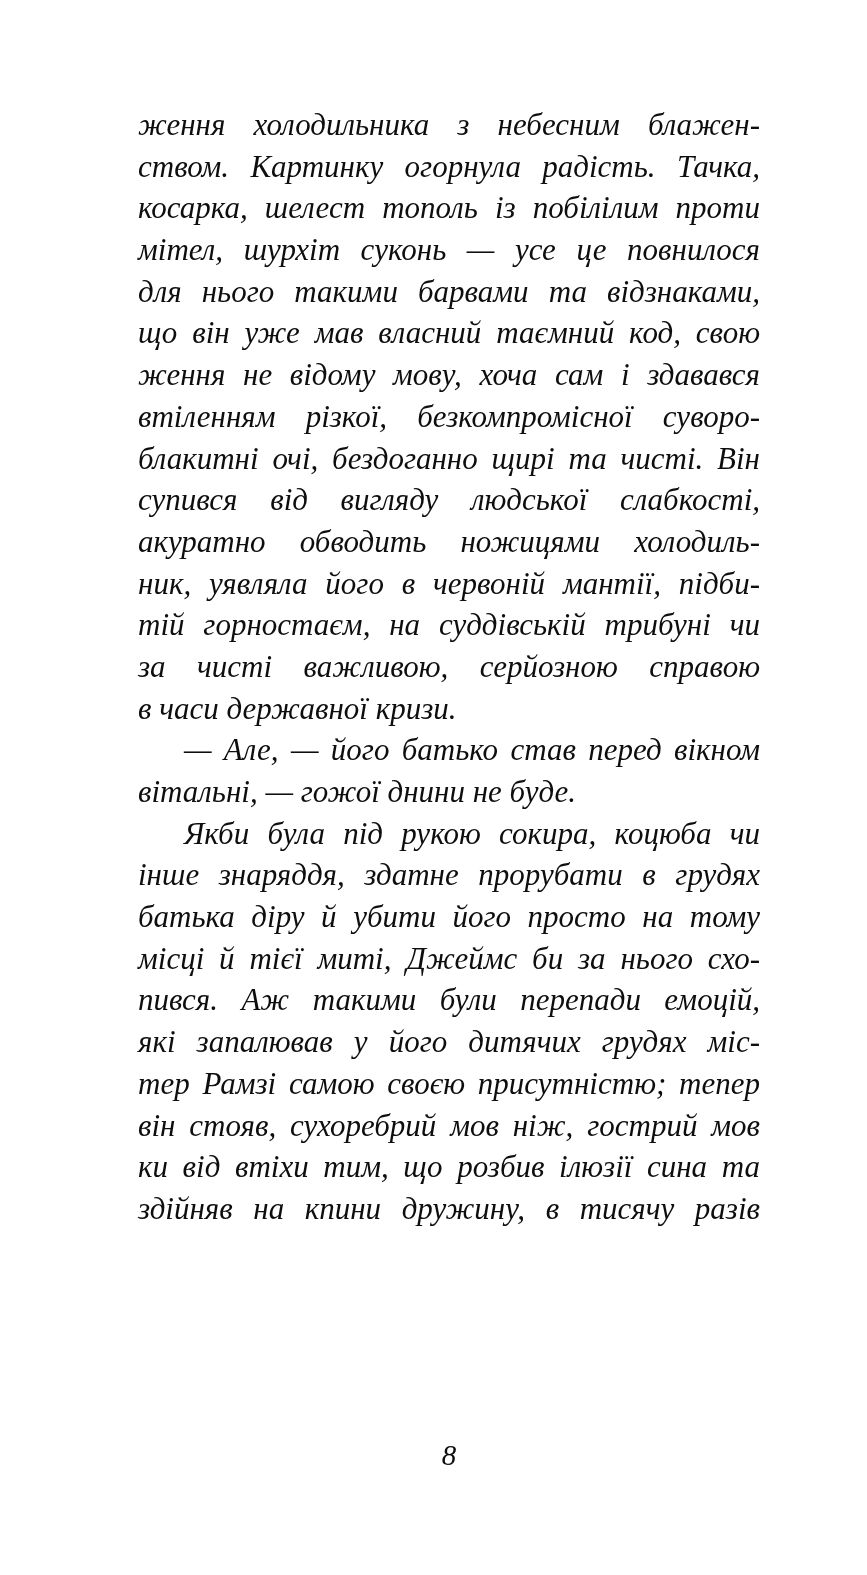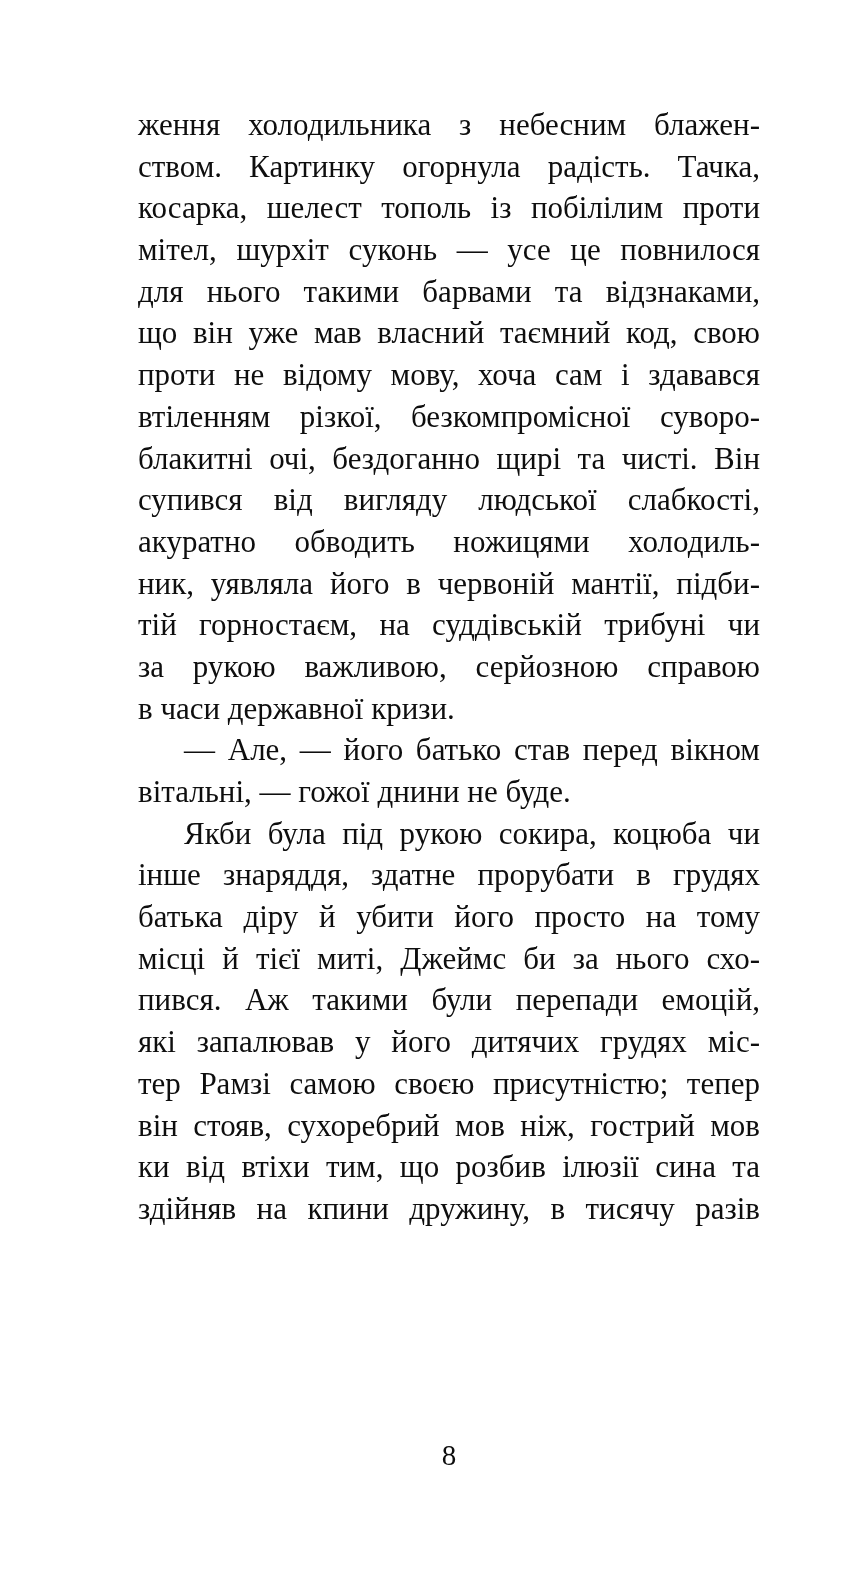--- a/index.html
+++ b/index.html
@@ -7,20 +7,21 @@
     padding: 0;
   }
   .book-page {
     position: relative;
     width: 867px;
     height: 1575px;
     background: #ffffff;
     color: #0e0e0e;
     font-family: "Liberation Serif", "DejaVu Serif", serif;
     overflow: hidden;
+    font-style: italic;
   }
   .textblock {
     position: absolute;
     left: 138px;
     top: 104px;
     width: 622px;
     font-size: 31px;
   }
   .line {
     height: 41.7px;
@@ -49,28 +50,28 @@
 <body>
 
 <div class="book-page">
   <div class="textblock">
     <div class="line">ження холодильника з небесним блажен-</div>
     <div class="line">ством. Картинку огорнула радість. Тачка,</div>
     <div class="line">косарка, шелест тополь із побілілим проти</div>
     <div class="line">мітел, шурхіт суконь — усе це повнилося</div>
     <div class="line">для нього такими барвами та відзнаками,</div>
     <div class="line">що він уже мав власний таємний код, свою</div>
-    <div class="line">проти не відому мову, хоча сам і здавався</div>
+    <div class="line">ження не відому мову, хоча сам і здавався</div>
     <div class="line">втіленням різкої, безкомпромісної суворо-</div>
     <div class="line">блакитні очі, бездоганно щирі та чисті. Він</div>
     <div class="line">супився від вигляду людської слабкості,</div>
     <div class="line">акуратно обводить ножицями холодиль-</div>
     <div class="line">ник, уявляла його в червоній мантії, підби-</div>
     <div class="line">тій горностаєм, на суддівській трибуні чи</div>
-    <div class="line">за рукою важливою, серйозною справою</div>
+    <div class="line">за чисті важливою, серйозною справою</div>
     <div class="line end">в часи державної кризи.</div>
     <div class="line indent">— Але, — його батько став перед вікном</div>
     <div class="line end">вітальні, — гожої днини не буде.</div>
     <div class="line indent">Якби була під рукою сокира, коцюба чи</div>
     <div class="line">інше знаряддя, здатне прорубати в грудях</div>
     <div class="line">батька діру й убити його просто на тому</div>
     <div class="line">місці й тієї миті, Джеймс би за нього схо-</div>
     <div class="line">пився. Аж такими були перепади емоцій,</div>
     <div class="line">які запалював у його дитячих грудях міс-</div>
     <div class="line">тер Рамзі самою своєю присутністю; тепер</div>

